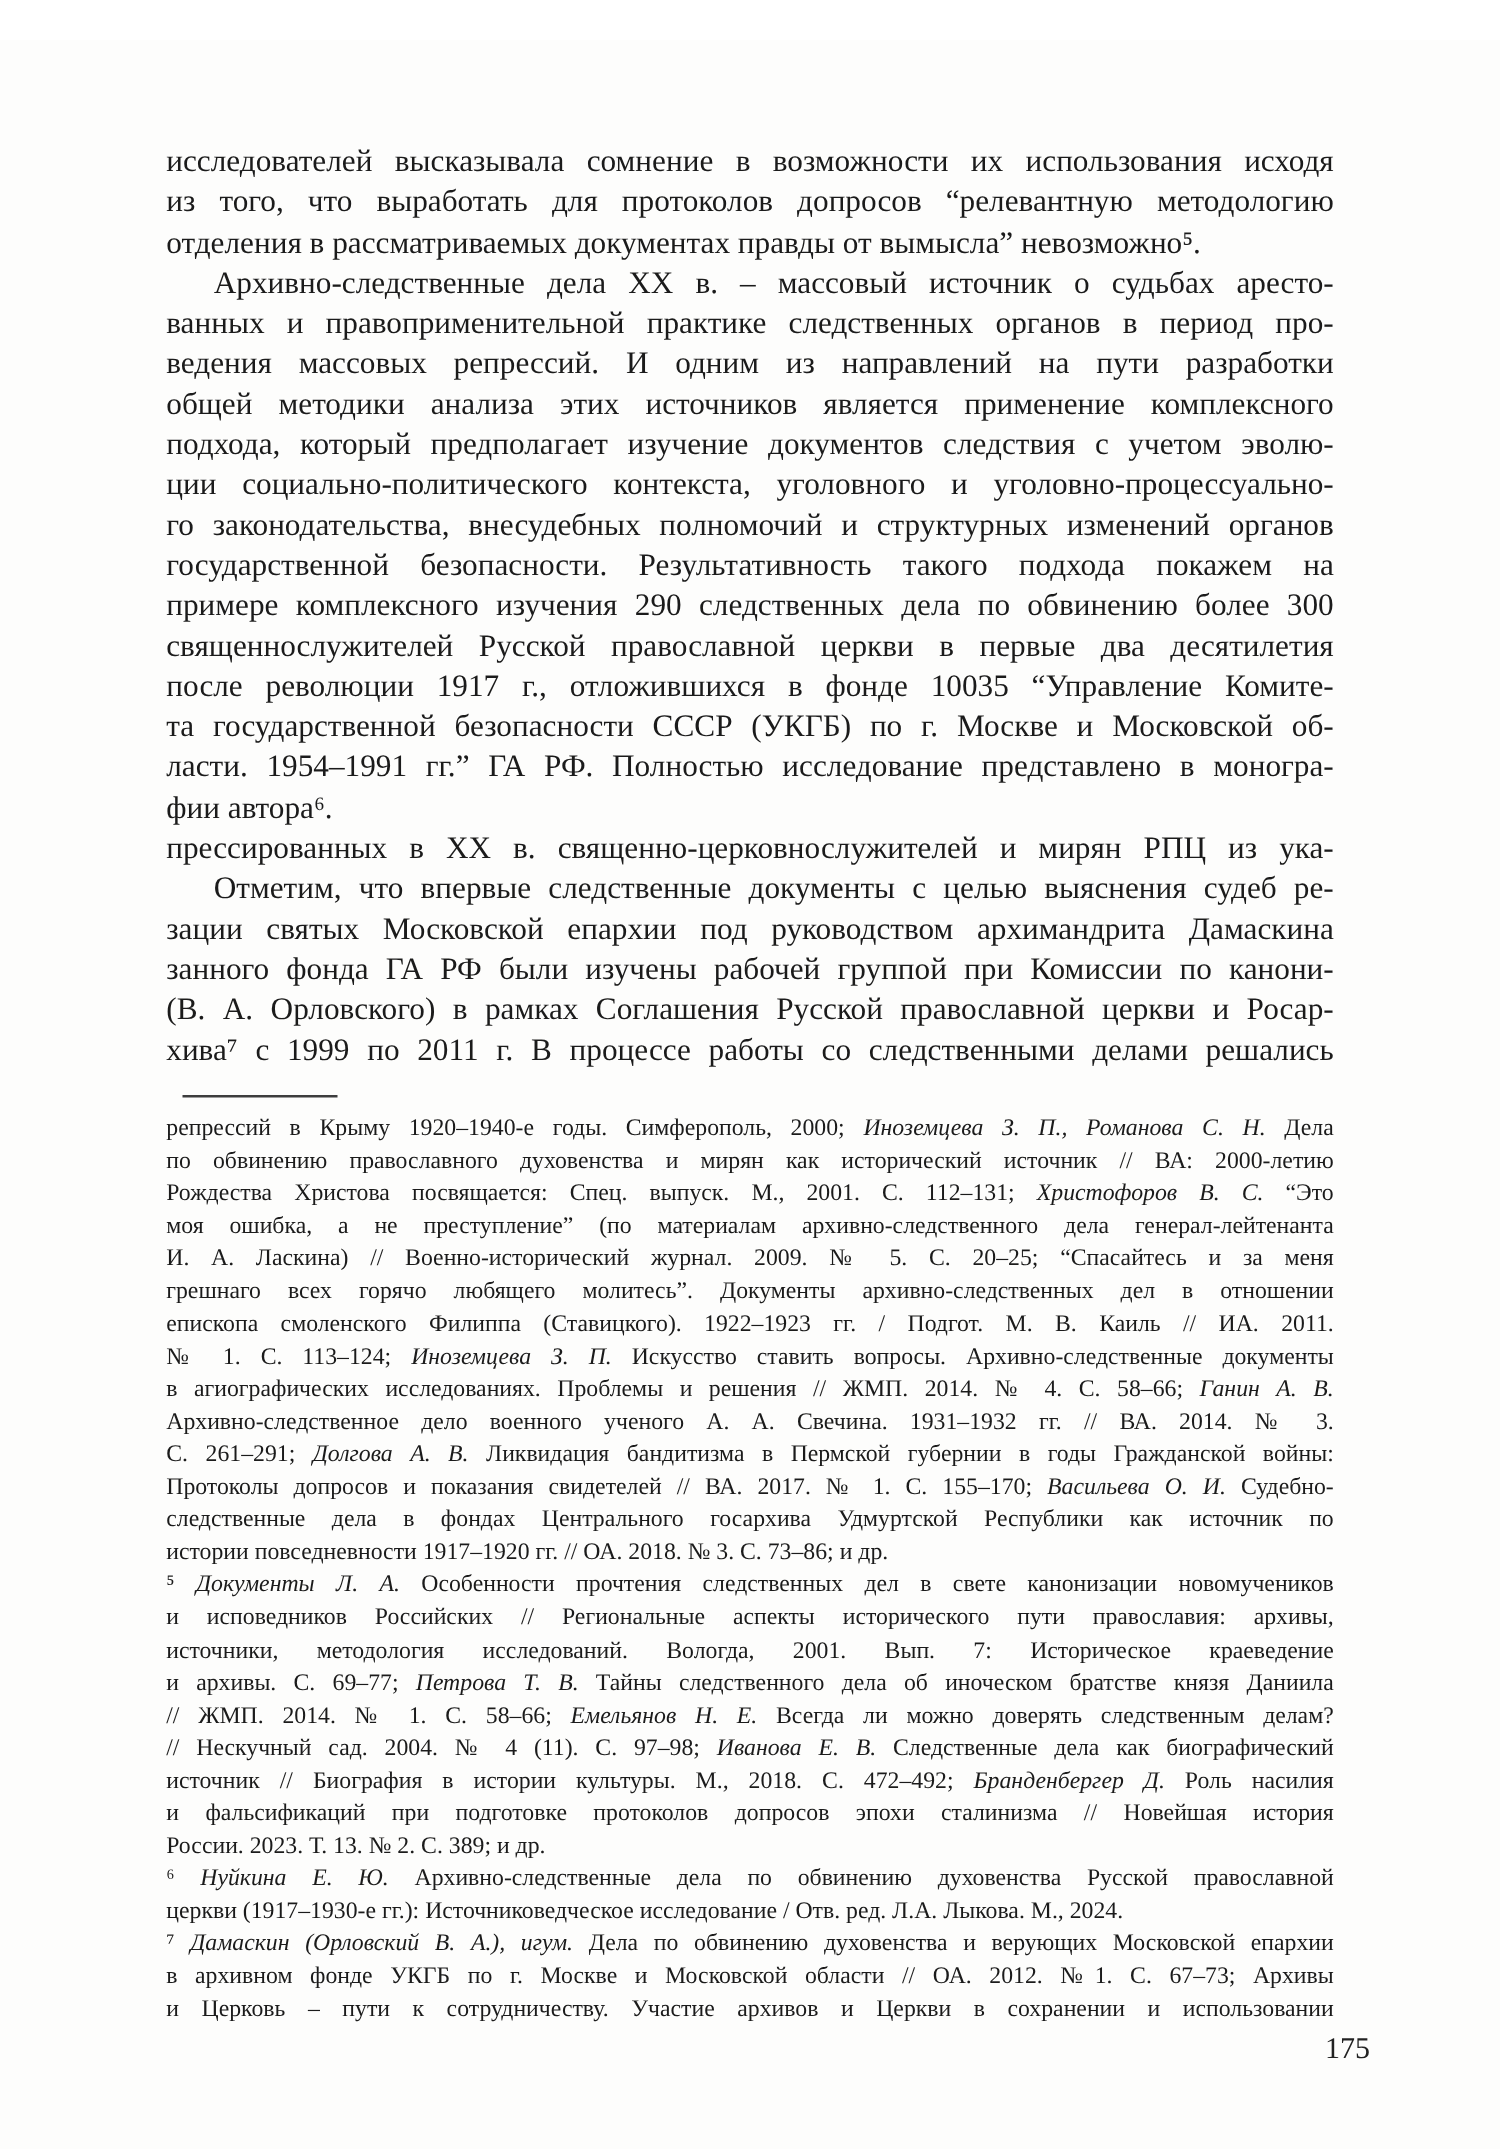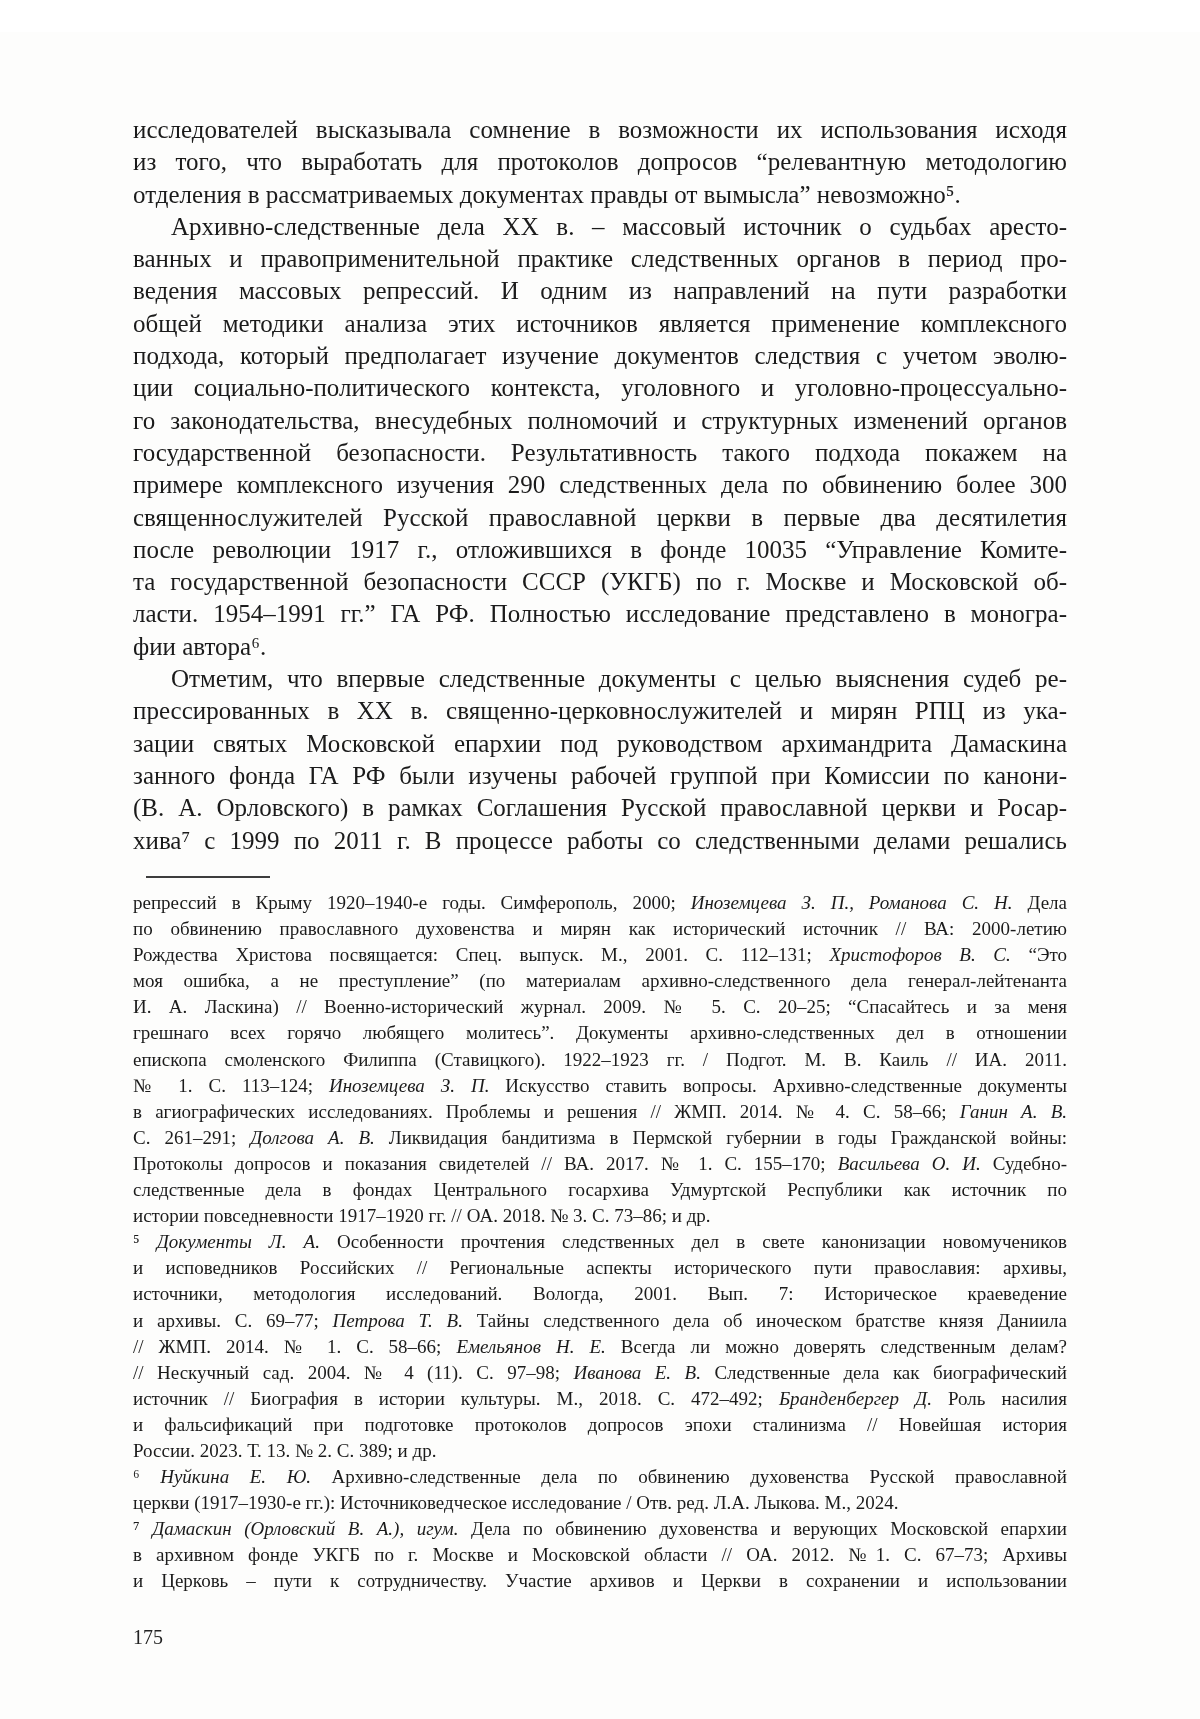--- a/index.html
+++ b/index.html
@@ -22,21 +22,21 @@
   }
   .tline{text-align:justify;text-align-last:justify;}
   .tline.noj{text-align:left;text-align-last:left;}
   .tline.ind{text-indent:38px;}
   .fn-sep{
     position:absolute;left:146px;top:844px;width:124px;height:2px;
     background:#3d3d3d;
   }
   #page-number{
     position:absolute;left:133px;top:1594px;width:963px;
-    text-align:left;font-size:20px;color:#222;
+    text-align:right;font-size:24px;color:#222;
   }
   i{font-style:italic;}
 </style>
 </head>
 <body>
 
 <div class="page">
   <div id="main-text">
       <div>
         <div class="tline">исследователей высказывала сомнение в возможности их использования исходя</div>
@@ -53,40 +53,41 @@
         <div class="tline">го законодательства, внесудебных полномочий и структурных изменений органов</div>
         <div class="tline">государственной безопасности. Результативность такого подхода покажем на</div>
         <div class="tline">примере комплексного изучения 290 следственных дела по обвинению более 300</div>
         <div class="tline">священнослужителей Русской православной церкви в первые два десятилетия</div>
         <div class="tline">после революции 1917 г., отложившихся в фонде 10035 “Управление Комите-</div>
         <div class="tline">та государственной безопасности СССР (УКГБ) по г. Москве и Московской об-</div>
         <div class="tline">ласти. 1954–1991 гг.” ГА РФ. Полностью исследование представлено в моногра-</div>
         <div class="tline noj">фии автора⁶.</div>
       </div>
       <div>
+        <div class="tline">прессированных в XX в. священно-церковнослужителей и мирян РПЦ из ука-</div>
         <div class="tline ind">Отметим, что впервые следственные документы с целью выяснения судеб ре-</div>
-        <div class="tline">прессированных в XX в. священно-церковнослужителей и мирян РПЦ из ука-</div>
         <div class="tline">зации святых Московской епархии под руководством архимандрита Дамаскина</div>
         <div class="tline">занного фонда ГА РФ были изучены рабочей группой при Комиссии по канони-</div>
         <div class="tline">(В. А. Орловского) в рамках Соглашения Русской православной церкви и Росар-</div>
         <div class="tline">хива⁷ с 1999 по 2011 г. В процессе работы со следственными делами решались</div>
       </div>
     </div>
   <div class="fn-sep"></div>
   <div id="footnotes">
       <div>
         <div class="tline"><span>репрессий в Крыму 1920–1940-е годы. Симферополь, 2000; </span><i>Иноземцева З. П., Романова С. Н.</i><span> Дела</span></div>
         <div class="tline">по обвинению православного духовенства и мирян как исторический источник // ВА: 2000-летию</div>
         <div class="tline"><span>Рождества Христова посвящается: Спец. выпуск. М., 2001. С. 112–131; </span><i>Христофоров В. С.</i><span> “Это</span></div>
         <div class="tline">моя ошибка, а не преступление” (по материалам архивно-следственного дела генерал-лейтенанта</div>
         <div class="tline">И. А. Ласкина) // Военно-исторический журнал. 2009. № 5. С. 20–25; “Спасайтесь и за меня</div>
         <div class="tline">грешнаго всех горячо любящего молитесь”. Документы архивно-следственных дел в отношении</div>
         <div class="tline">епископа смоленского Филиппа (Ставицкого). 1922–1923 гг. / Подгот. М. В. Каиль // ИА. 2011.</div>
         <div class="tline"><span>№ 1. С. 113–124; </span><i>Иноземцева З. П.</i><span> Искусство ставить вопросы. Архивно-следственные документы</span></div>
         <div class="tline"><span>в агиографических исследованиях. Проблемы и решения // ЖМП. 2014. № 4. С. 58–66; </span><i>Ганин А. В.</i></div>
+        <div class="tline">Архивно-следственное дело военного ученого А. А. Свечина. 1931–1932 гг. // ВА. 2014. № 3.</div>
         <div class="tline"><span>С. 261–291; </span><i>Долгова А. В.</i><span> Ликвидация бандитизма в Пермской губернии в годы Гражданской войны:</span></div>
         <div class="tline"><span>Протоколы допросов и показания свидетелей // ВА. 2017. № 1. С. 155–170; </span><i>Васильева О. И.</i><span> Судебно-</span></div>
         <div class="tline">следственные дела в фондах Центрального госархива Удмуртской Республики как источник по</div>
         <div class="tline noj">истории повседневности 1917–1920 гг. // ОА. 2018. № 3. С. 73–86; и др.</div>
       </div>
       <div>
         <div class="tline"><span>⁵ </span><i>Документы Л. А.</i><span> Особенности прочтения следственных дел в свете канонизации новомучеников</span></div>
         <div class="tline">и исповедников Российских // Региональные аспекты исторического пути православия: архивы,</div>
         <div class="tline">источники, методология исследований. Вологда, 2001. Вып. 7: Историческое краеведение</div>
         <div class="tline"><span>и архивы. С. 69–77; </span><i>Петрова Т. В.</i><span> Тайны следственного дела об иноческом братстве князя Даниила</span></div>

